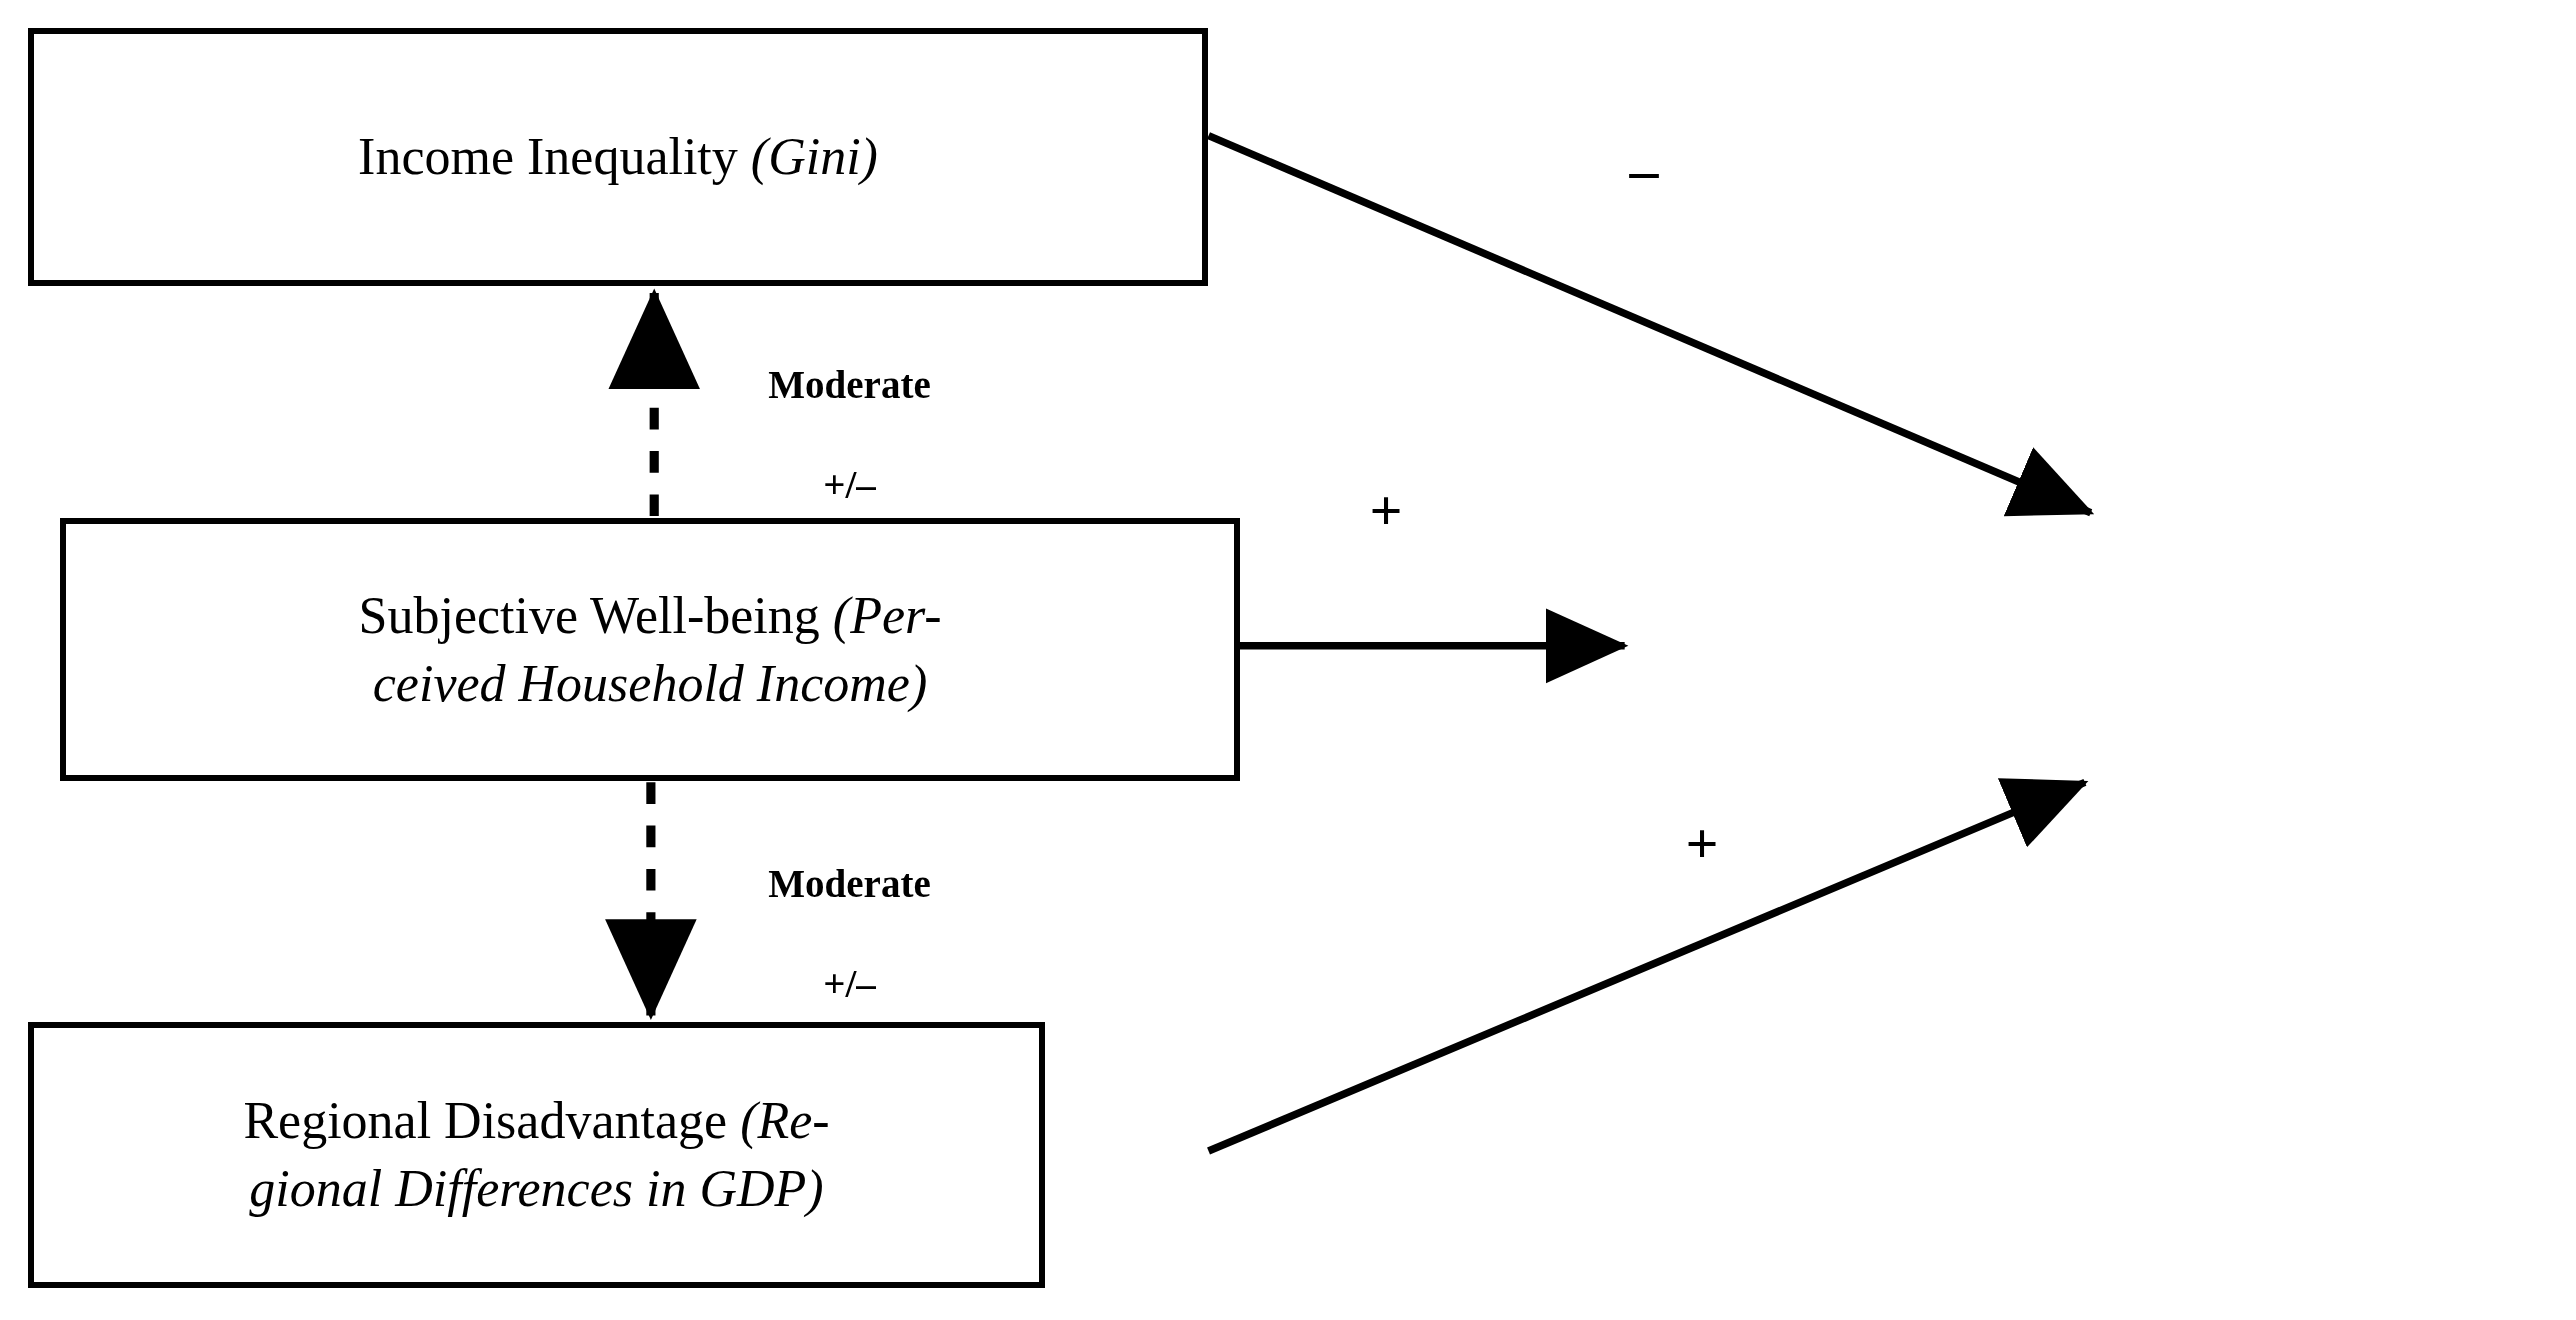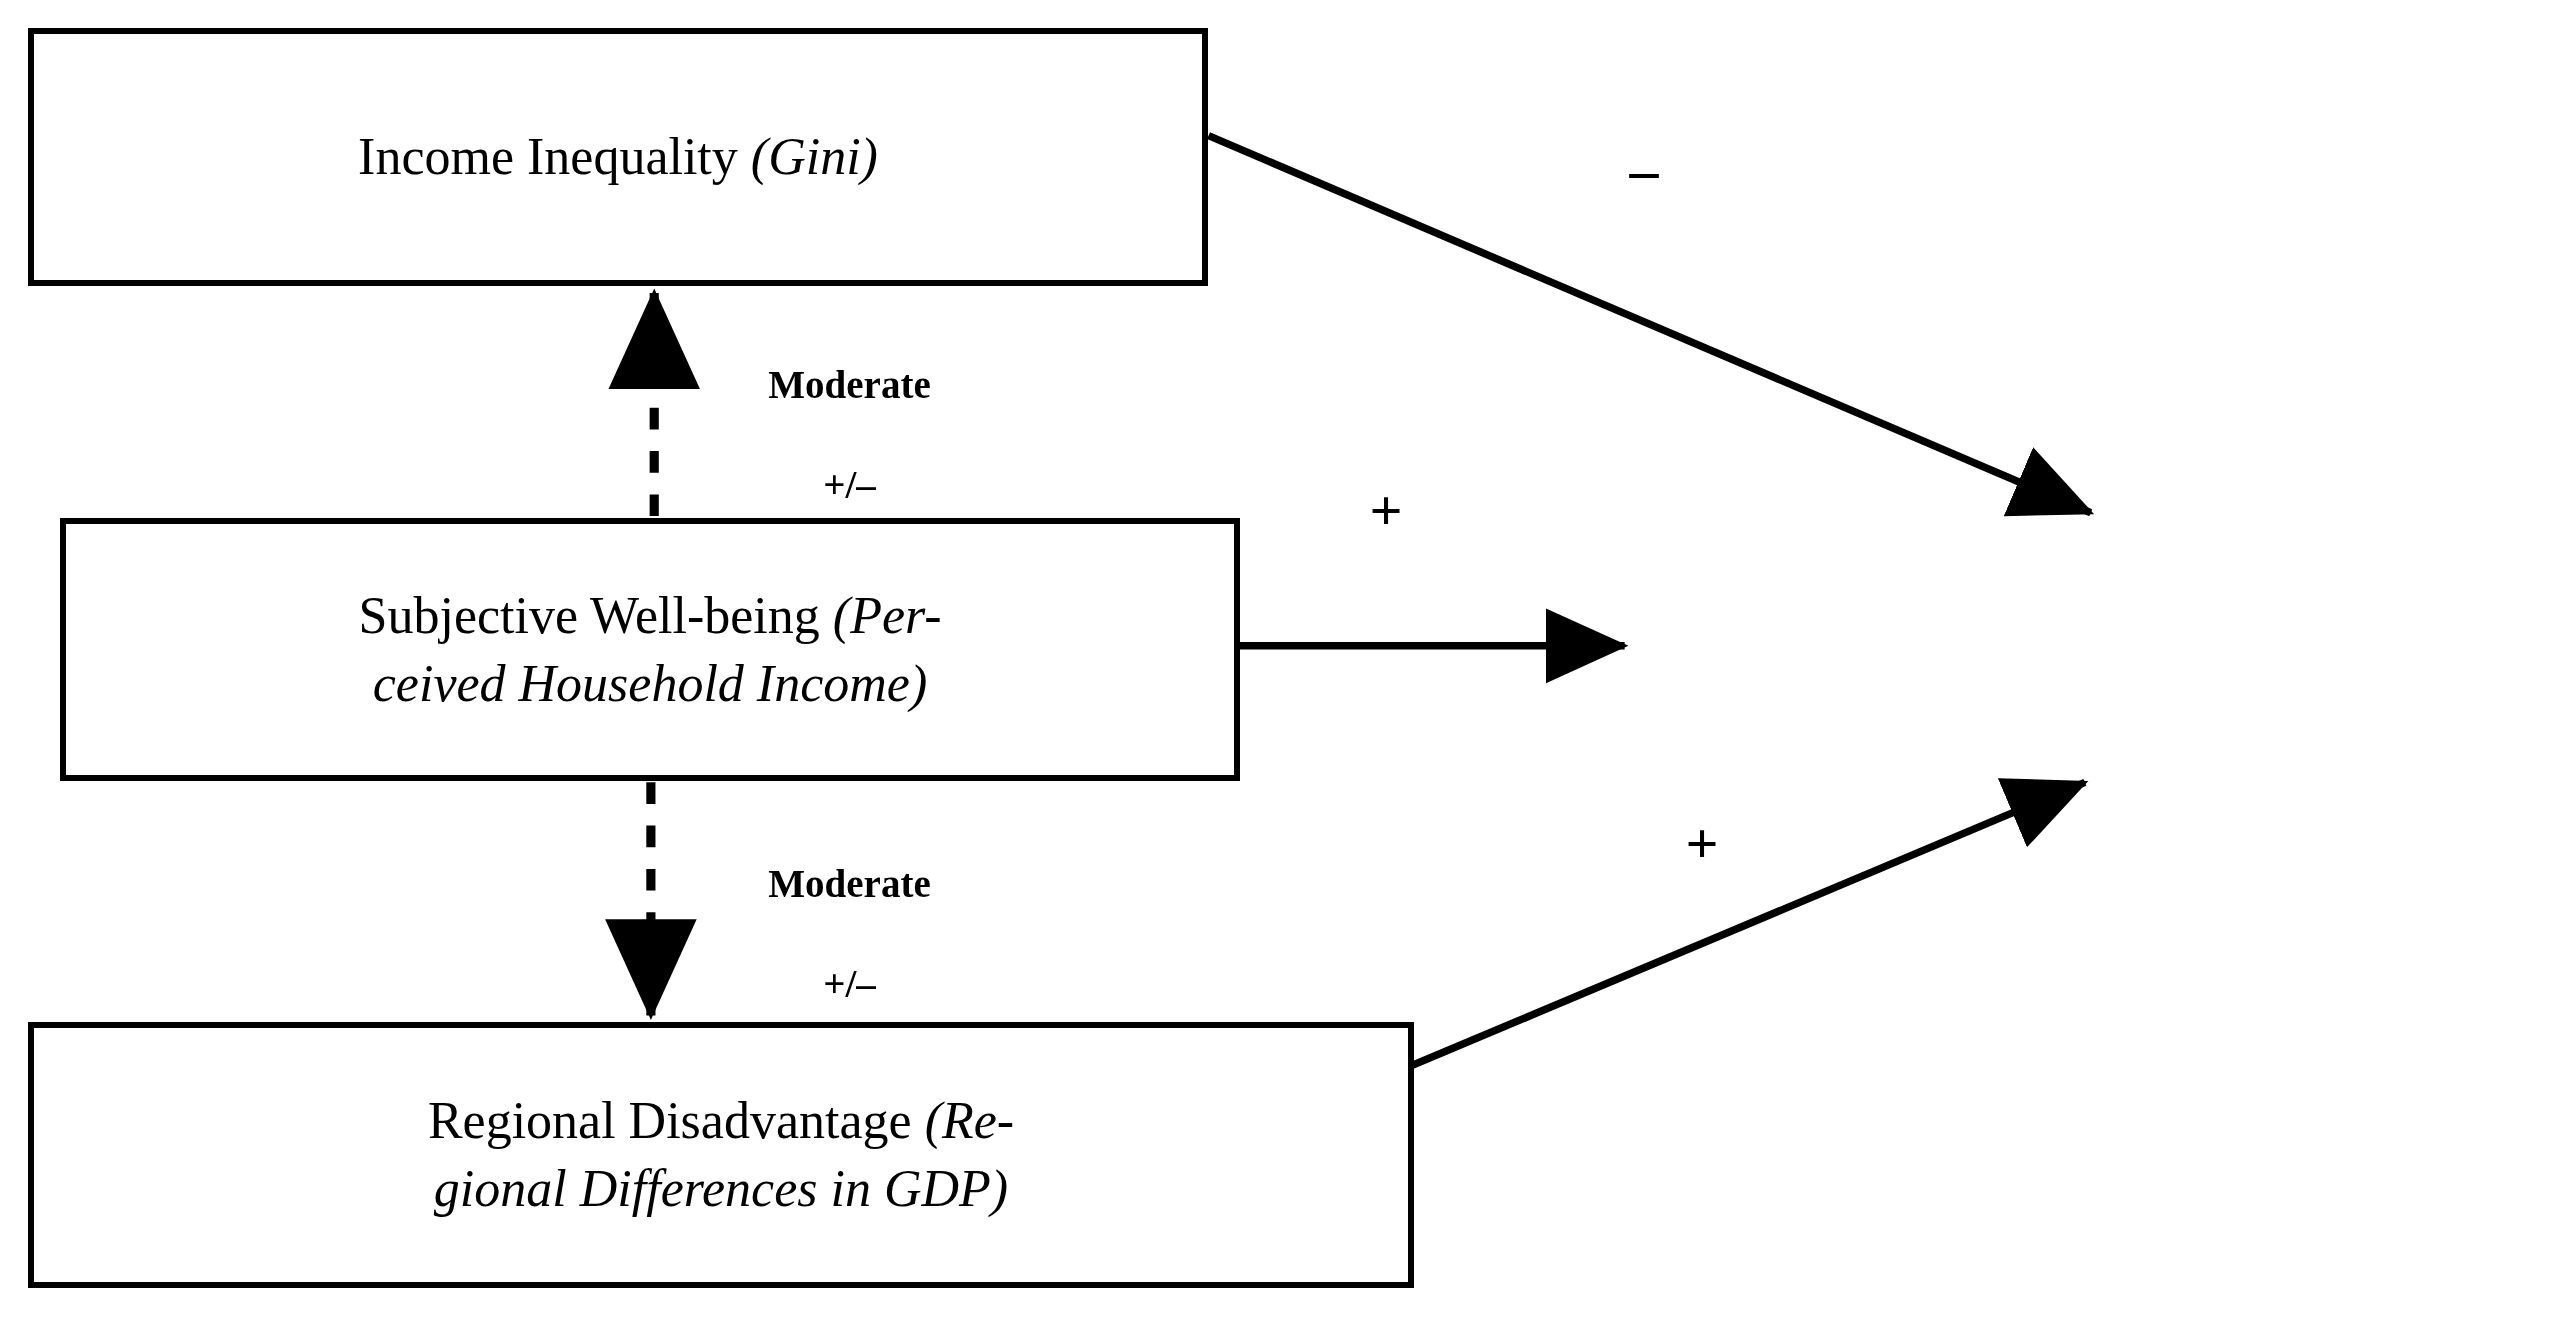--- a/index.html
+++ b/index.html
@@ -41,21 +41,21 @@
     line-height: 1.22;
     padding: 0 21.6px;
     white-space: pre-line;
   }
   .node-label .ital {
     font-style: italic;
   }
   
   #box-income    { left: 28px;   top: 27.5px;   width: 1180px; height: 258px; }
   #box-swb       { left: 28px;   top: 518px;  width: 1180px; height: 263px; margin-left: 32px; }
-  #box-regional  { left: 28px;   top: 1022px; width: 1386px; height: 266px; }
+  #box-regional  { left: 28px;   top: 1022px; width: 1017px; height: 266px; }
   #box-trust     { left: 1631px; top: 518px;  width: 918px; height: 258px; }
 
   #box-swb .node-label,
   #box-regional .node-label { line-height: 1.30; }
 
   .edge-label {
     position: absolute;
     color: #000000;
     white-space: pre-line;
     text-align: center;

